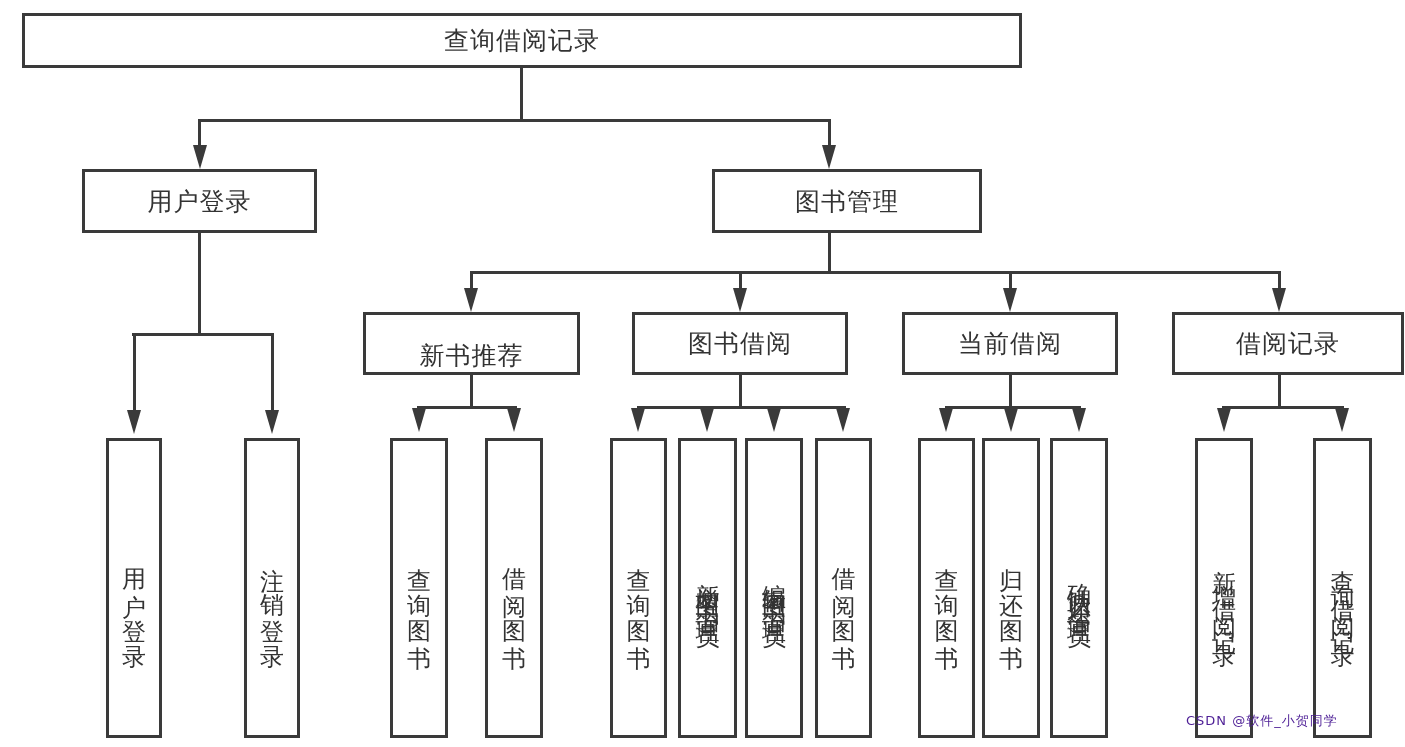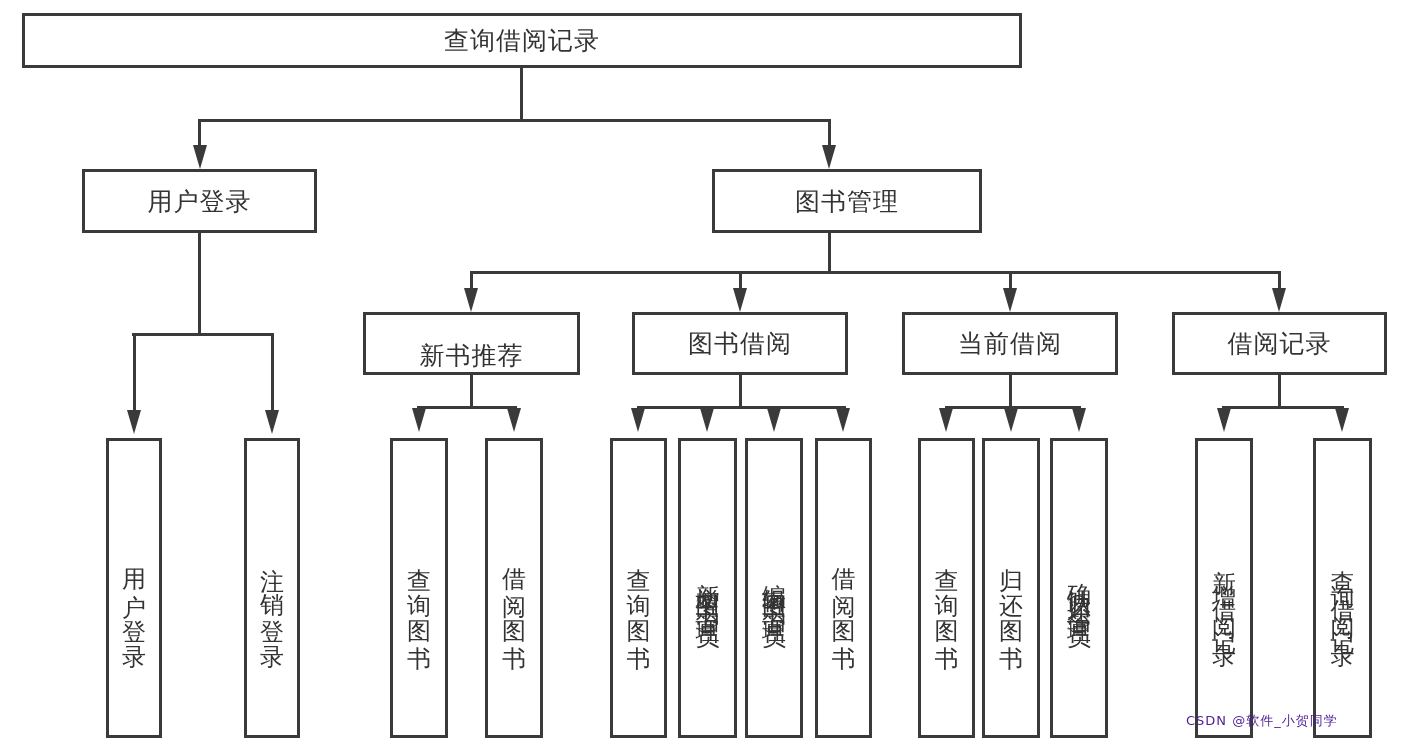--- a/index.html
+++ b/index.html
@@ -89,21 +89,21 @@
 
   <div class="node" style="left:363px; top:312px; width:217px; height:63px;align-items:flex-end;">
     <span class="lbl">新书推荐</span>
   </div>
   <div class="node" style="left:902px; top:312px; width:216px; height:63px;">
     <span class="lbl">当前借阅</span>
   </div>
   <div class="node" style="left:632px; top:312px; width:216px; height:63px;">
     <span class="lbl">图书借阅</span>
   </div>
-  <div class="node" style="left:1172px; top:312px; width:215px; height:63px;">
+  <div class="node" style="left:1172px; top:312px; width:232px; height:63px;">
     <span class="lbl">借阅记录</span>
   </div>
 
   <div class="vline" style="left:470px; top:374px; height:34px;"></div>
   <div class="hline" style="left:417px; top:406px; width:100px;"></div>
   <div class="arrow" style="left:412px; top:408px;"></div>
   <div class="arrow" style="left:507px; top:408px;"></div>
 
   <div class="vline" style="left:739px; top:374px; height:34px;"></div>
   <div class="hline" style="left:637px; top:406px; width:209px;"></div>

